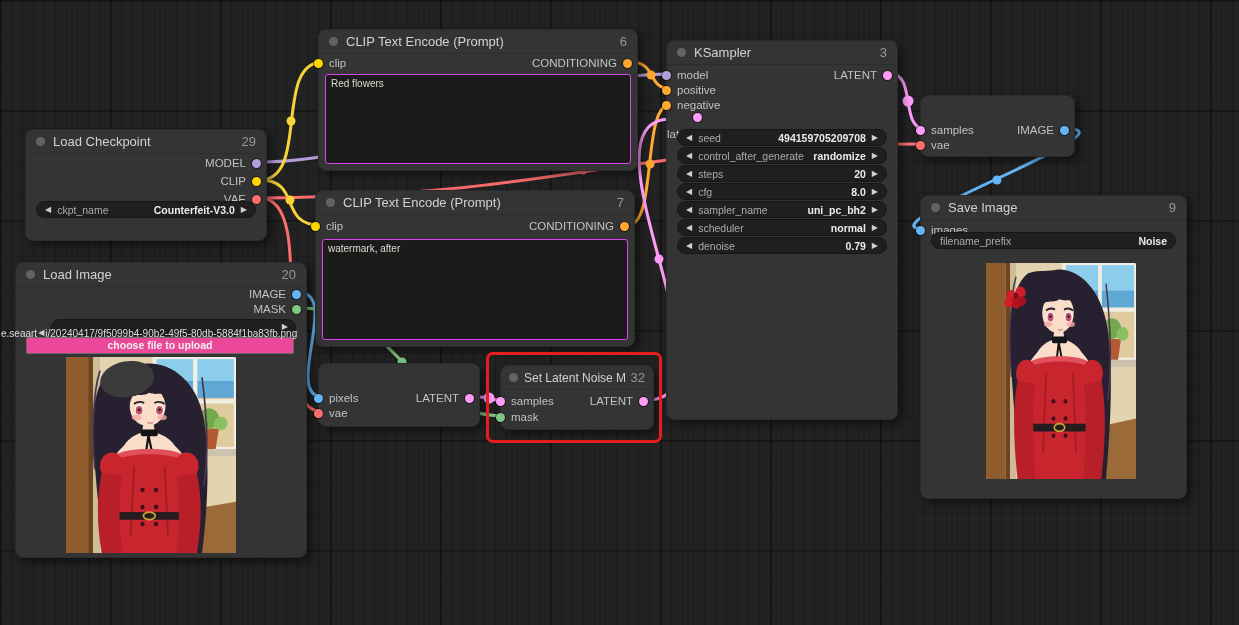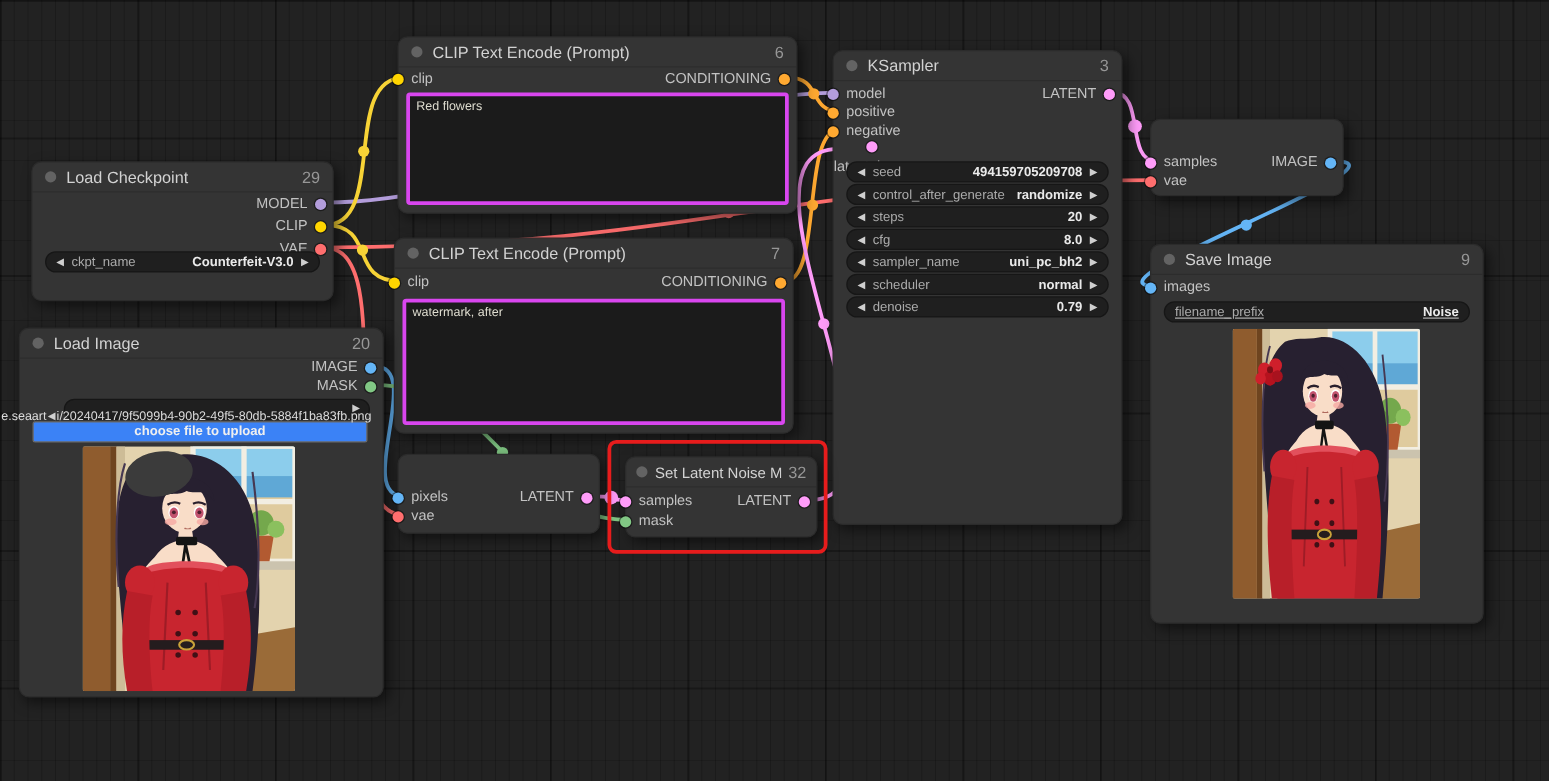--- a/index.html
+++ b/index.html
@@ -38,25 +38,25 @@
   .c-cond{background:#ffa931;} .c-latent{background:#ff9cf9;} .c-image{background:#64b5f6;} .c-mask{background:#81c784;}
   .widget{
     position:absolute;left:10px;right:10px;height:15px;background:#1f1f1f;
     border:1px solid #161616;border-radius:9px;display:flex;align-items:center;
     font-size:10.5px;padding:0 8px;gap:6px;color:#ababab;
   }
   .warrow{color:#cfcfcf;font-size:8px;line-height:1;flex:0 0 auto;}
   .wlabel{color:#ababab;overflow:hidden;white-space:nowrap;}
   .wvalue{margin-left:auto;color:#eaeaea;font-weight:bold;white-space:nowrap;}
   .prompt-box{
-    position:absolute;left:6px;right:6px;background:#1b1b1b;border:3px solid #d946ef;
+    position:absolute;left:6px;right:6px;background:#1b1b1b;border:1px solid #d946ef;
     border-radius:3px;color:#dedccf;font-size:10px;padding:3px 5px;box-sizing:border-box;
   }
   .upload-btn{
-    position:absolute;left:10px;right:12px;height:15px;background:#3b82f6;border:1px solid #6a6a6a;
+    position:absolute;left:10px;right:12px;height:15px;background:#ec4899;border:1px solid #6a6a6a;
     color:#efefef;font-size:10.5px;font-weight:bold;text-align:center;line-height:15px;border-radius:2px;
   }
   .path-widget{position:absolute;height:15px;background:#1f1f1f;border:1px solid #161616;border-radius:9px;}
   .path-text{
     position:absolute;top:57px;left:-15px;width:320px;height:26px;line-height:15px;
     font-size:10px;color:#dcdcdc;white-space:nowrap;display:flex;align-items:center;z-index:3;
   }
   .preview{position:absolute;overflow:hidden;border-radius:2px;}
   .highlight-rect{
     position:absolute;left:486px;top:352px;width:170px;height:85px;z-index:40;
@@ -245,21 +245,21 @@
 <div class="node" style="left:920px;top:195px;width:265px;height:302px;">
   <div class="node-header">
     <span class="collapse-dot"></span>
     <span class="node-title">Save Image</span>
     <span class="node-id">9</span>
   </div>
   <div class="port in" style="top:27px;">
     <span class="pdot c-image"></span>
     <span>images</span>
   </div>
-  <div class="widget" style="top:45px;text-decoration:underline;">
+  <div class="widget" style="top:36px;">
     <span class="wlabel">filename_prefix</span>
     <span class="wvalue">Noise</span>
   </div>
   <div class="preview" style="left:65px;top:67px;width:150px;height:216px;">
     <svg width="150" height="216" viewBox="0 0 100 125" preserveAspectRatio="none">
       <rect x="0" y="0" width="100" height="125" fill="#e3d3ae"></rect>
       <rect x="0" y="0" width="13" height="125" fill="#8f5c2e"></rect>
       <rect x="13" y="0" width="3" height="125" fill="#6e441f"></rect>
       <rect x="16" y="0" width="4" height="125" fill="#cdbc97"></rect>
       <rect x="52" y="0" width="48" height="18" fill="#8ccdec"></rect>

